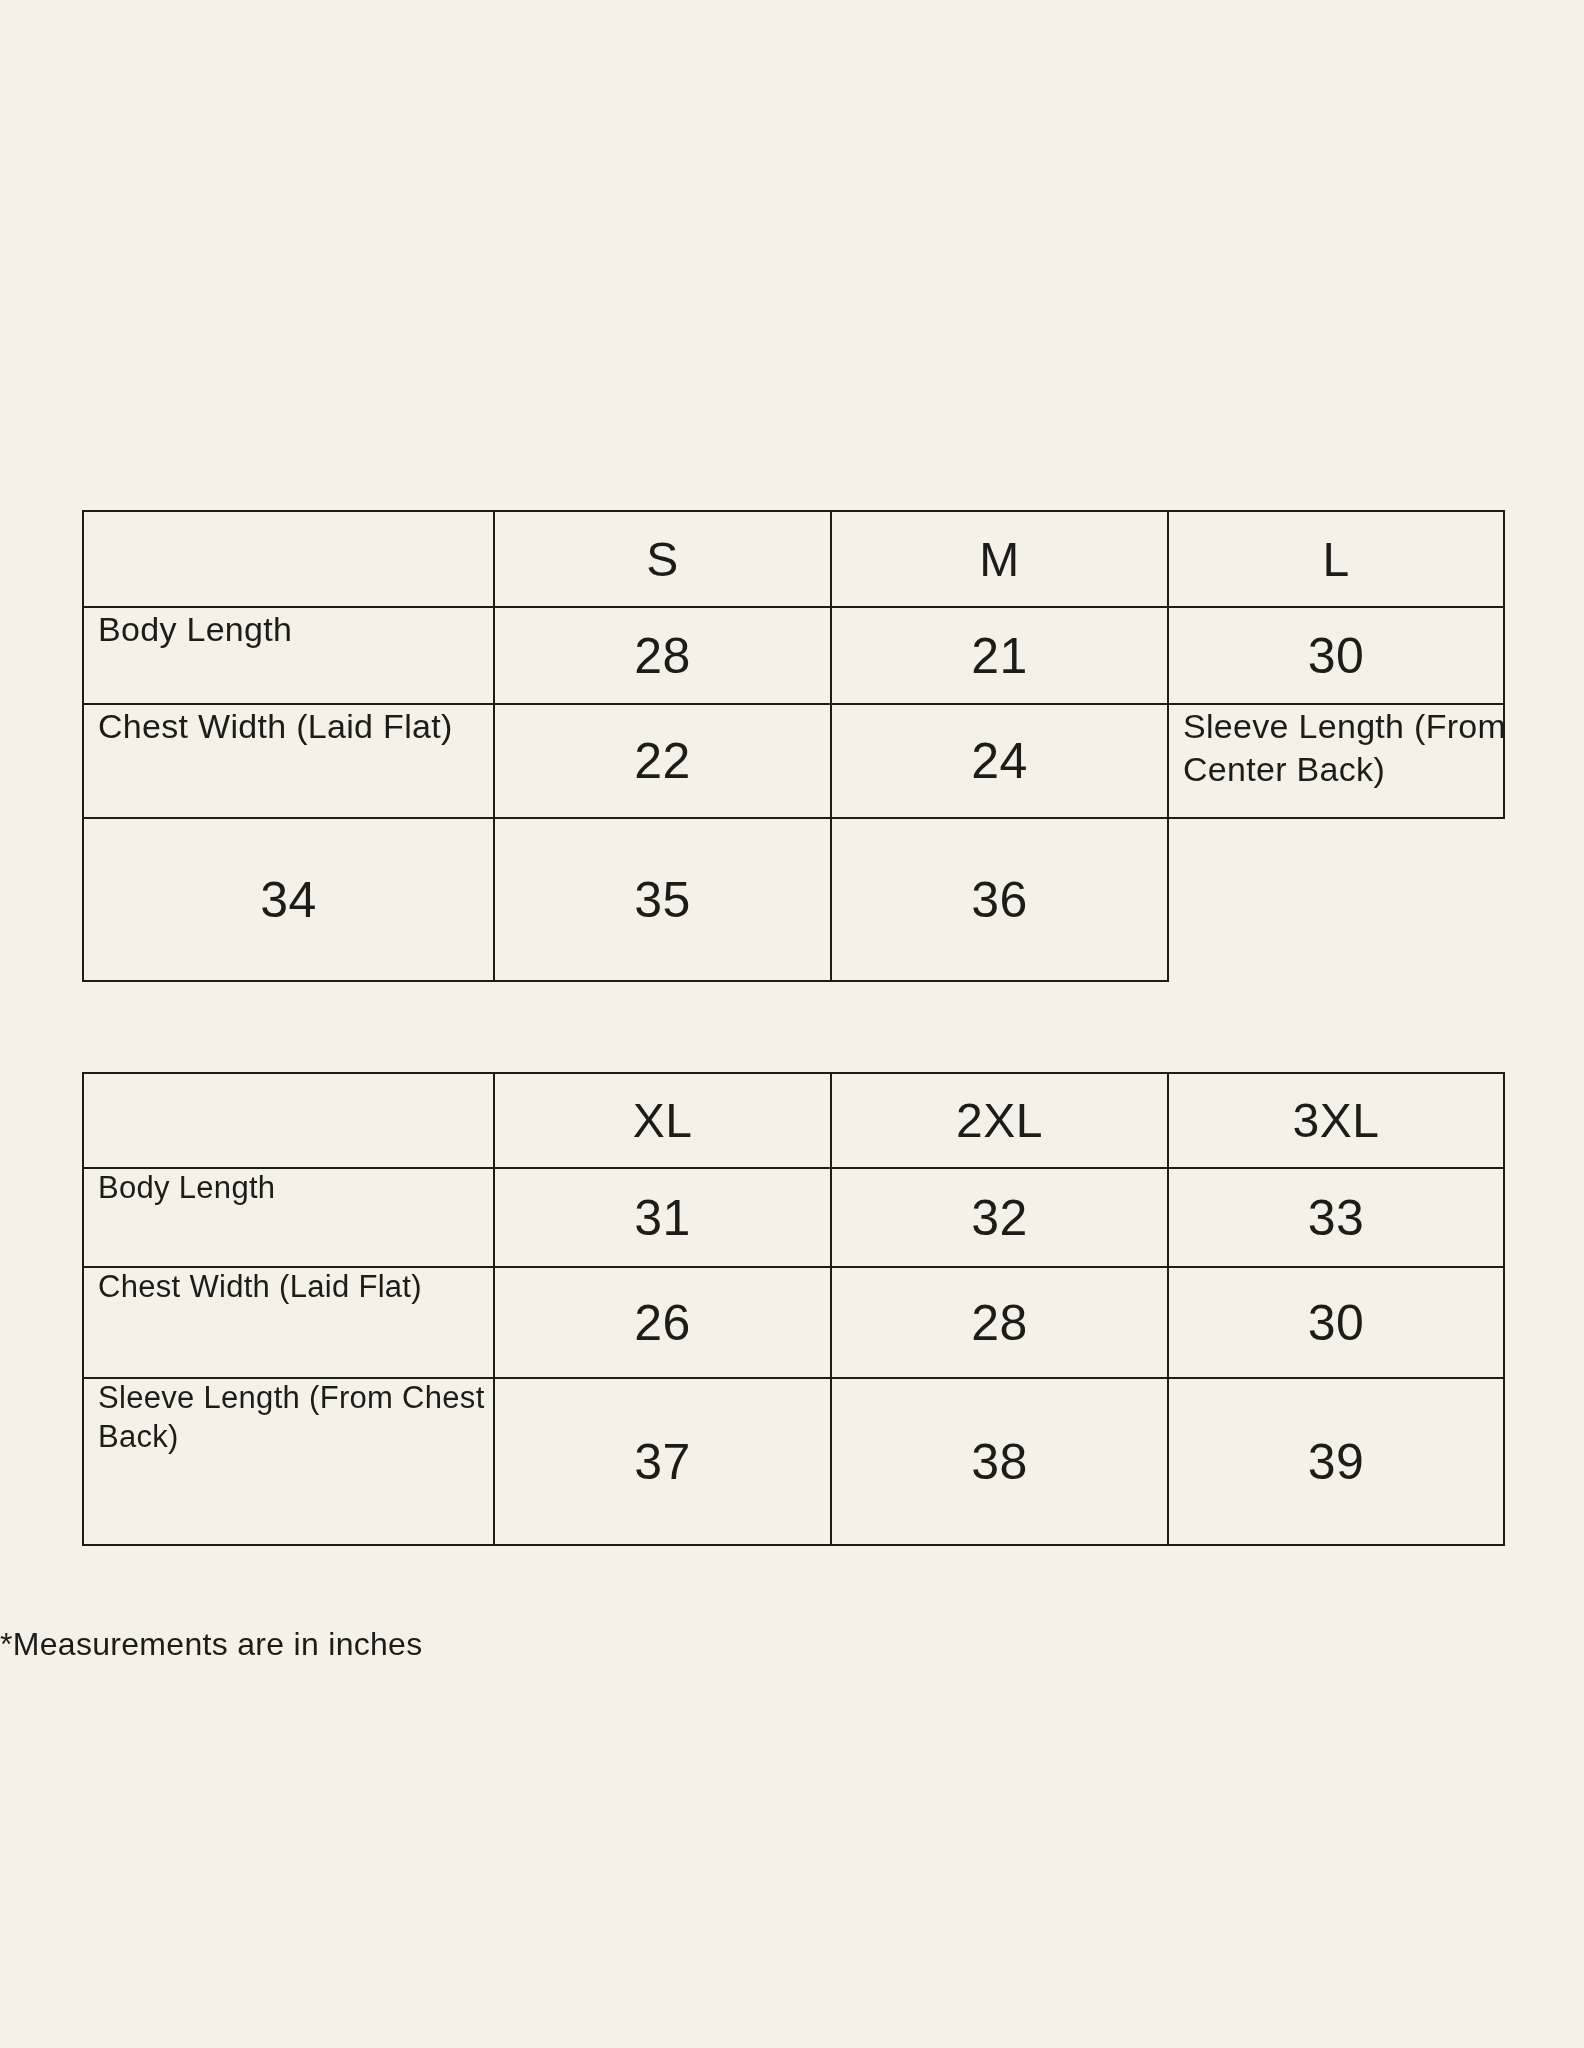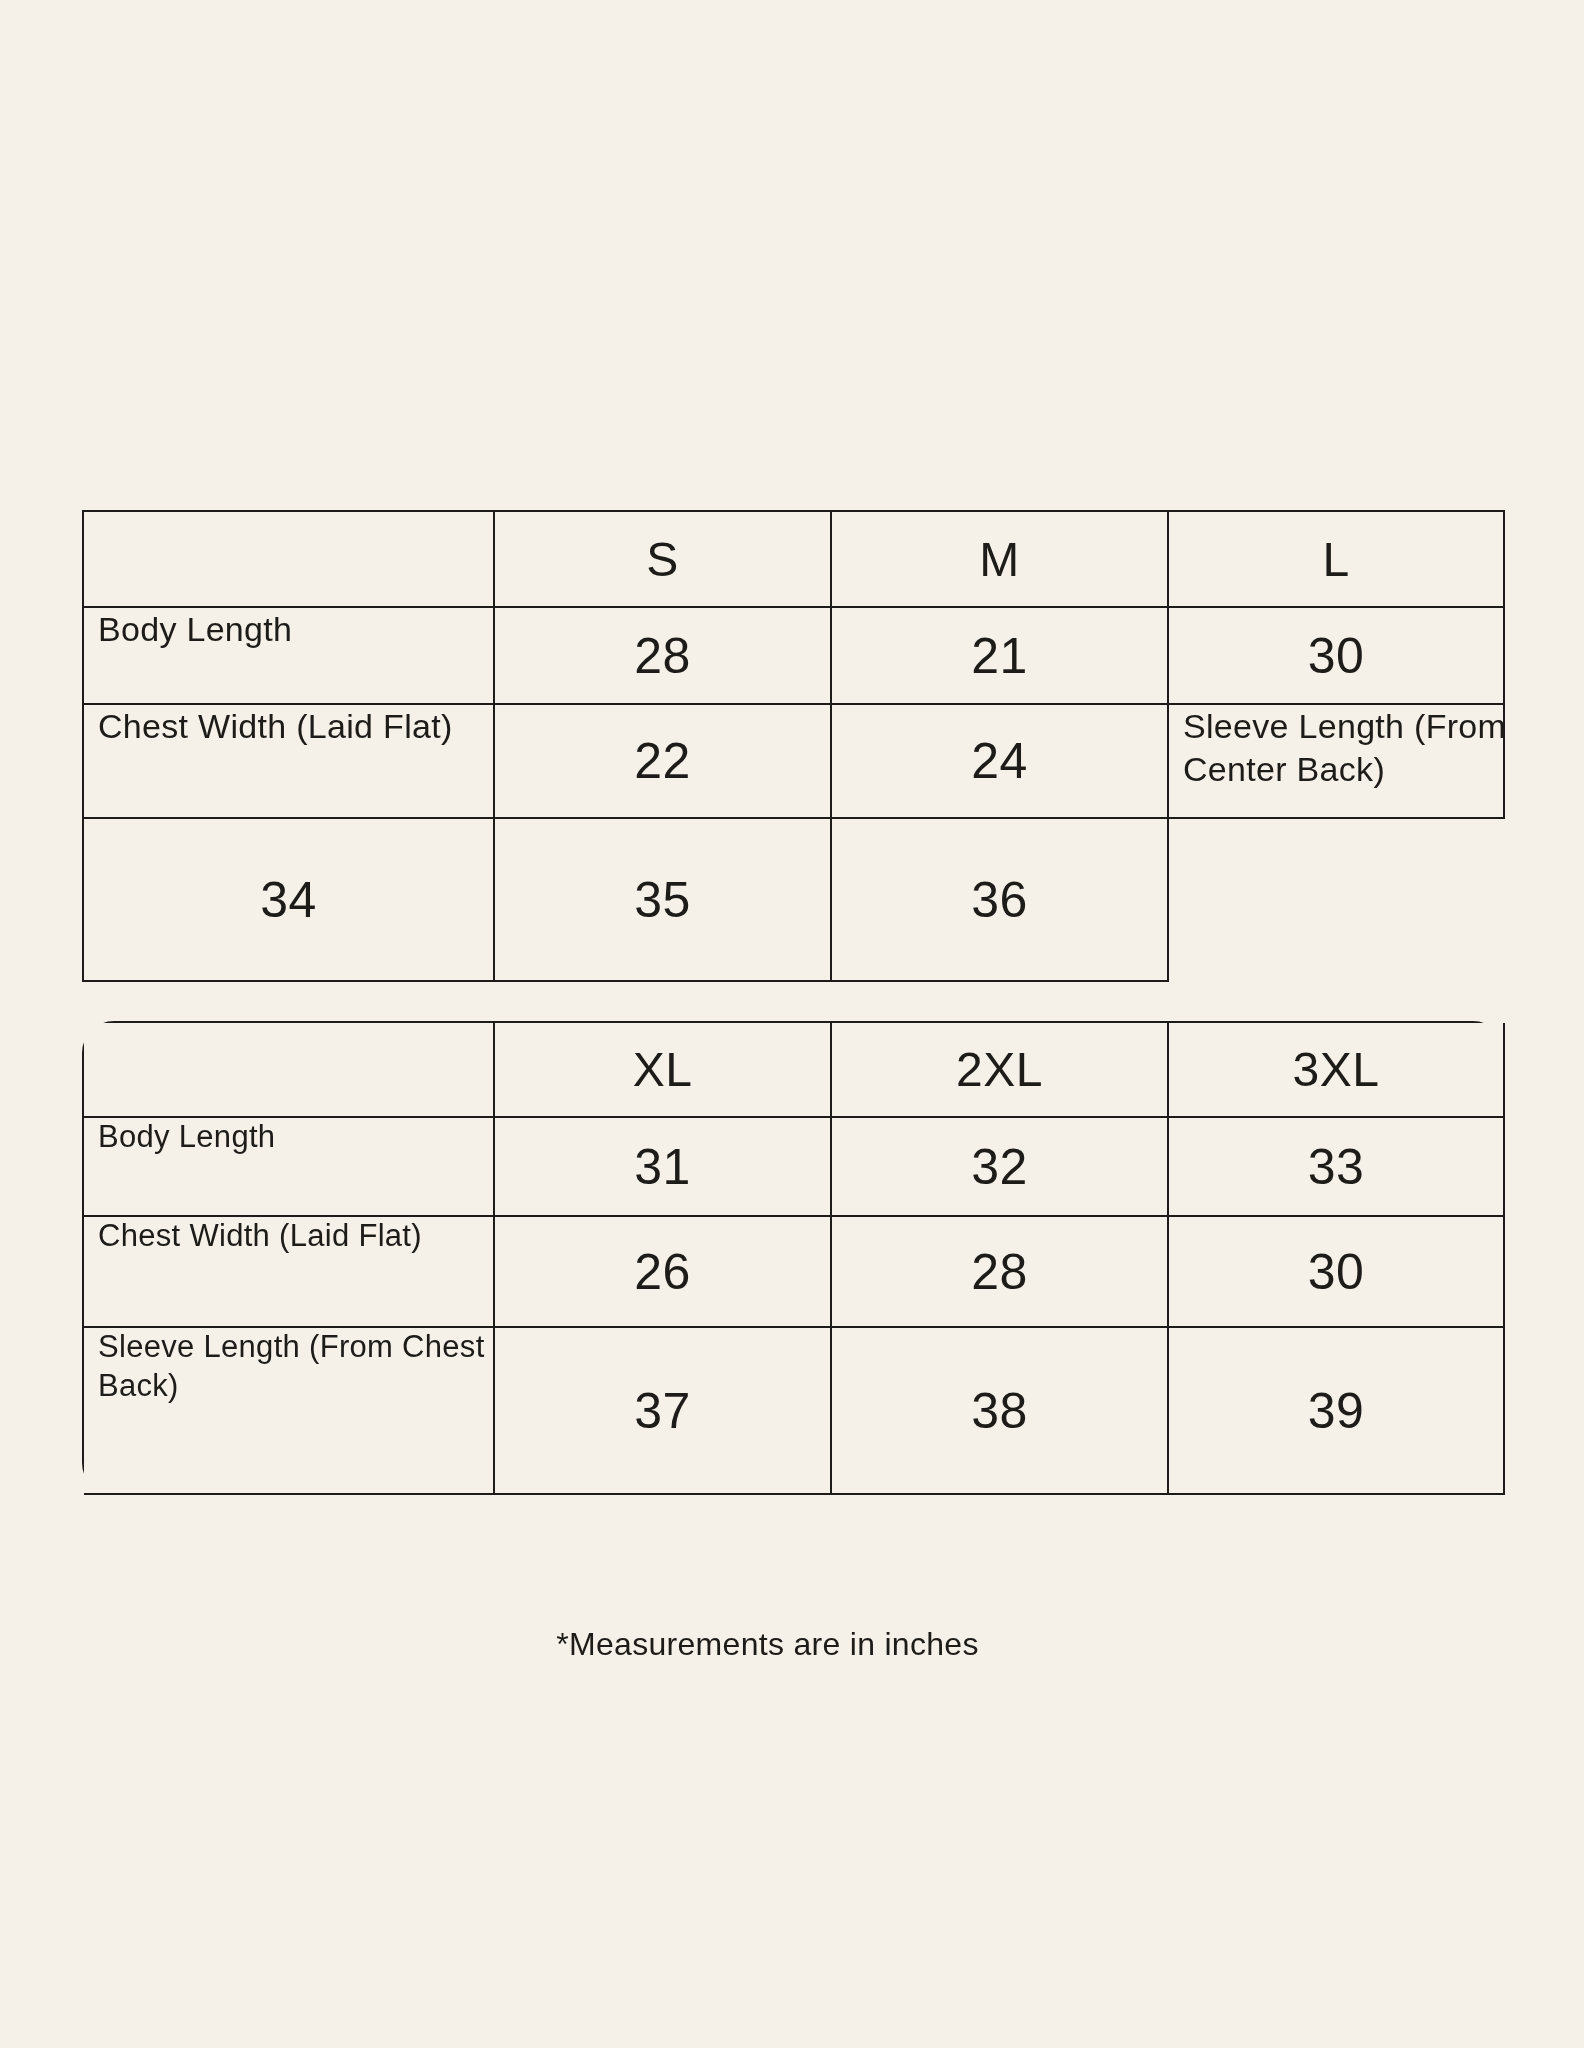--- a/index.html
+++ b/index.html
@@ -21,23 +21,22 @@
     display:grid;
     grid-template-columns:411px 337px 337px 336px;
     border-top:2px solid var(--ink);
     border-left:2px solid var(--ink);
   }
   #size-table-1{
     top:510px;
     grid-template-rows:96px 97px 114px 163px;
   }
   #size-table-2{
-    top:1021px;
+    top:1072px;
     grid-template-rows:95px 99px 111px 167px;
-    border-radius:32px;
   }
   .cell{
     border-right:2px solid var(--ink);
     border-bottom:2px solid var(--ink);
     display:flex;
     align-items:center;
     justify-content:center;
     background:var(--paper);
   }
   .header-cell{
@@ -62,21 +61,20 @@
     letter-spacing:0.3px;
     line-height:1.25;
   }
   #size-table-1 .label-cell{font-size:34px;}
   #size-table-2 .label-cell{font-size:31px;}
   .footnote{
     position:absolute;
     top:1624px;
     left:0;
     width:1535px;
-    text-align:center;
     font-size:32px;
     font-weight:500;
     letter-spacing:0.3px;
     line-height:40px;
   }
 </style>
 </head>
 <body>
 
 <div class="size-table" id="size-table-1">

